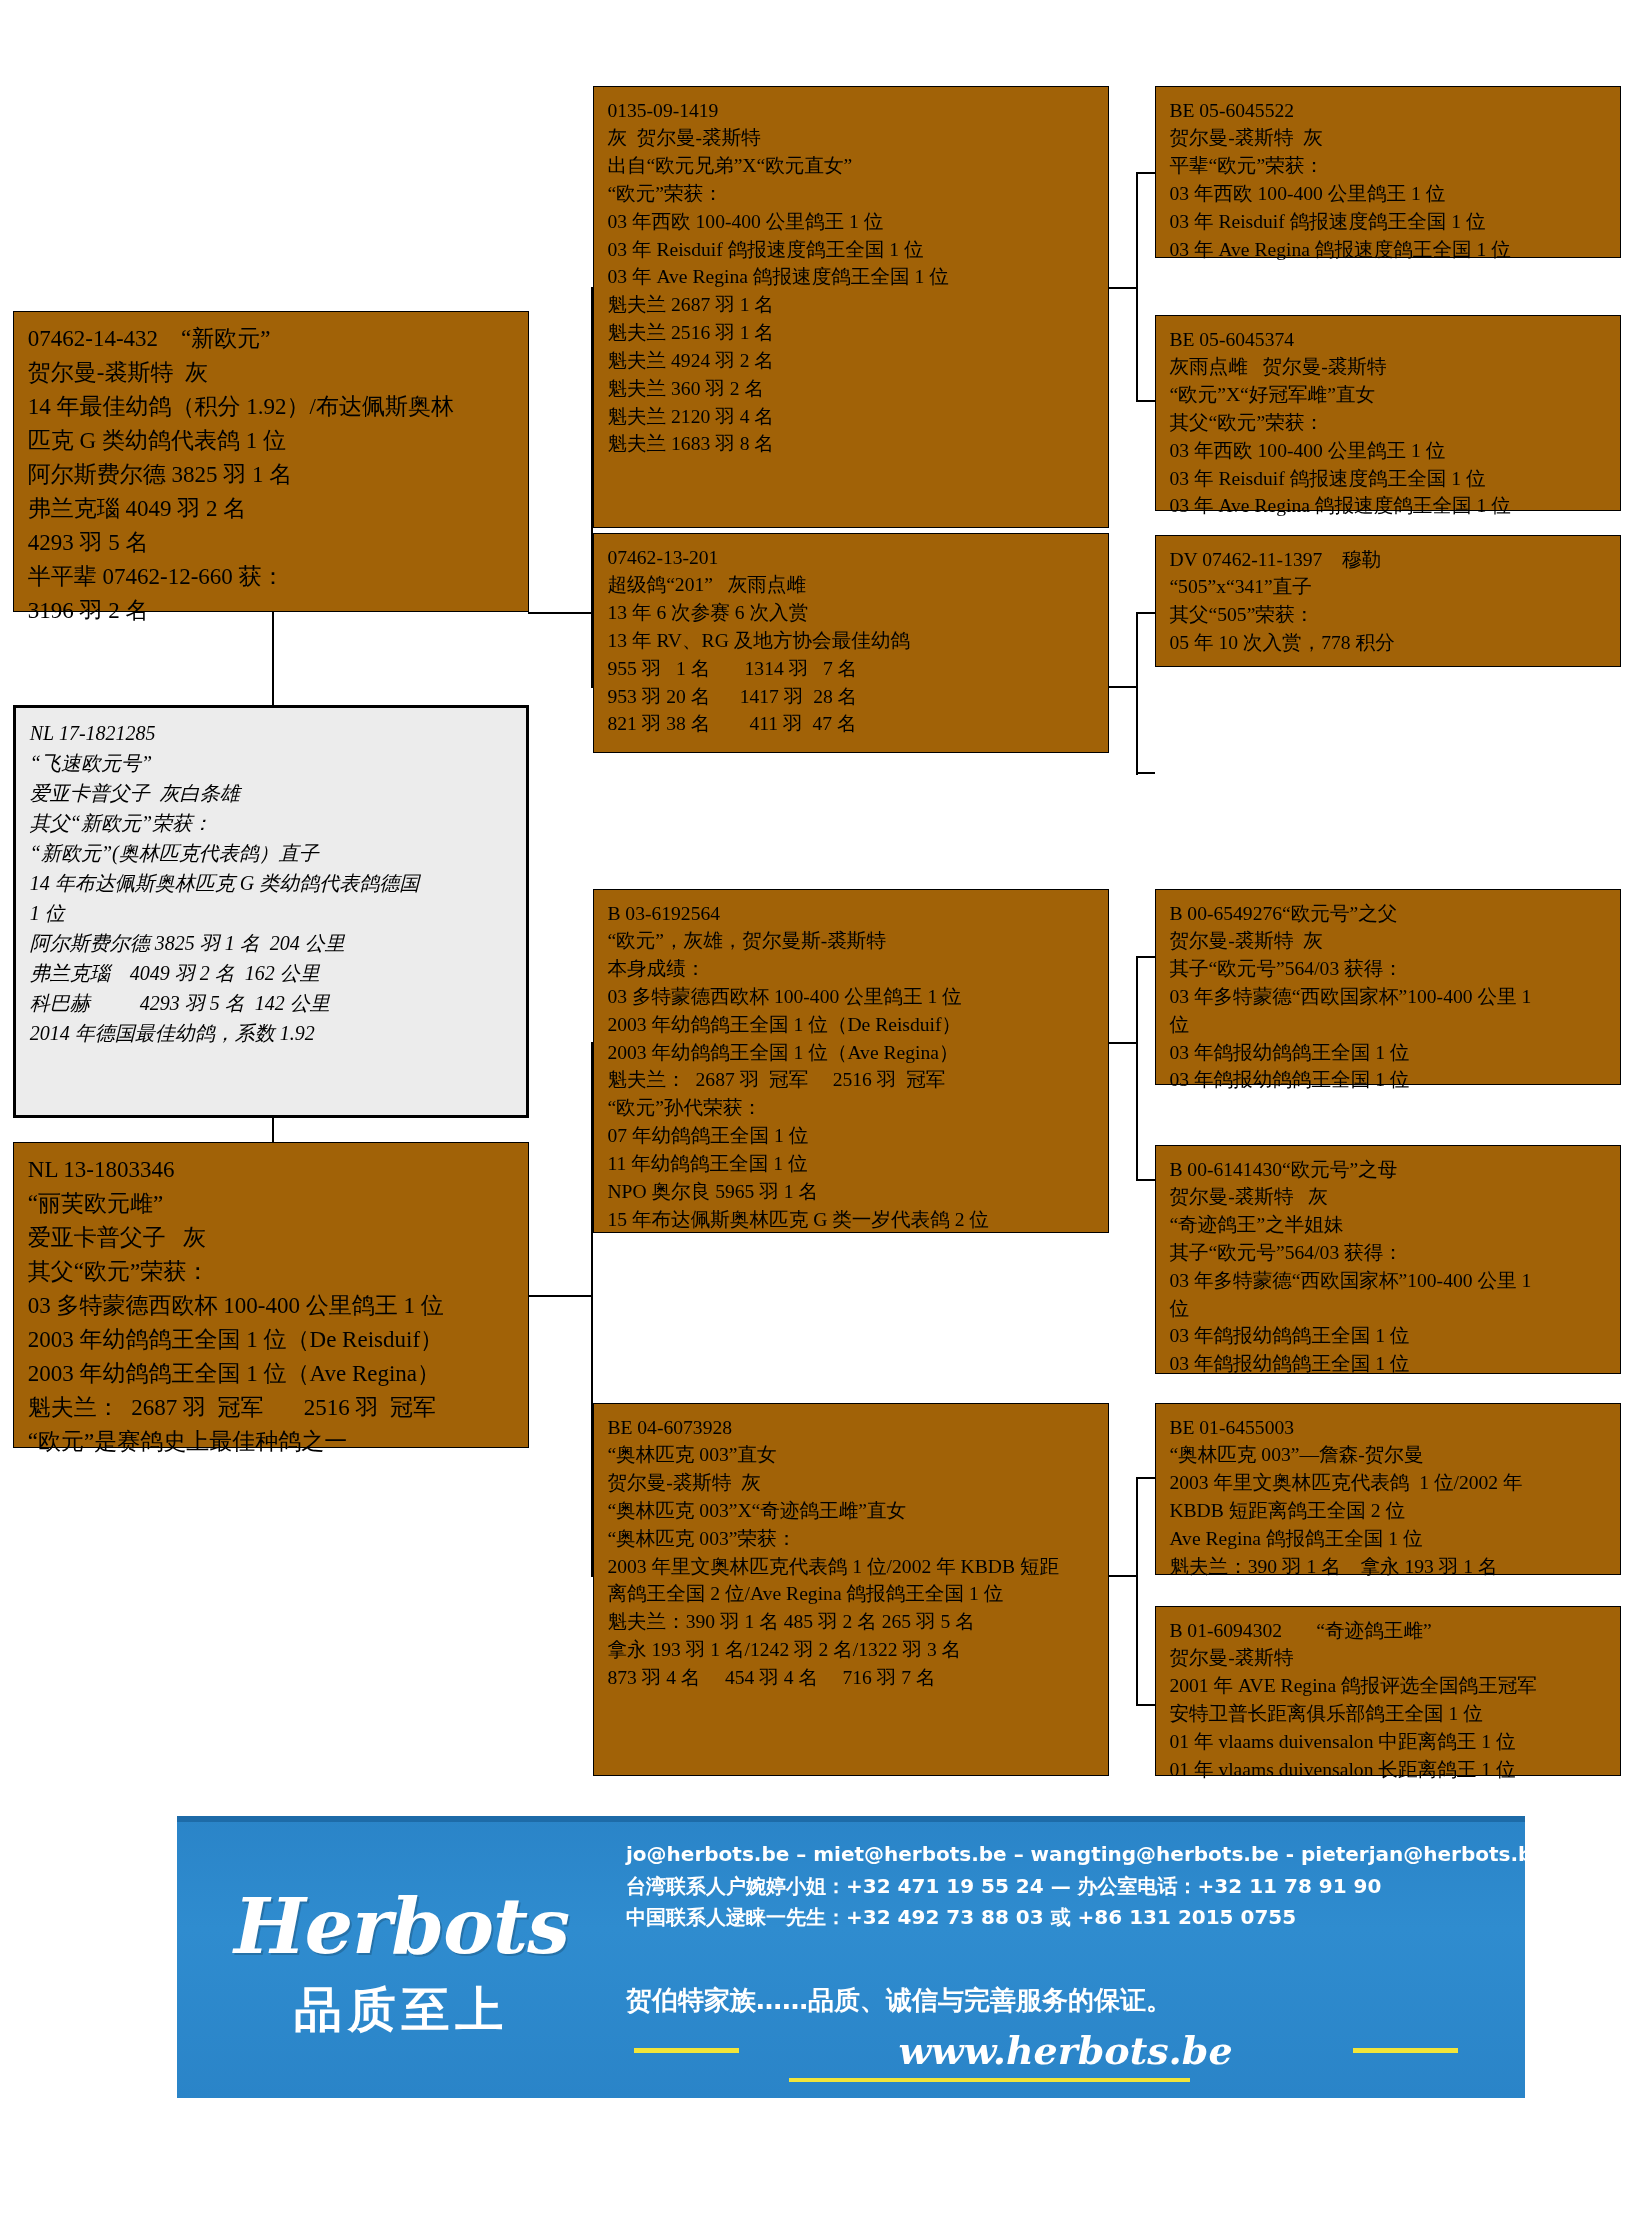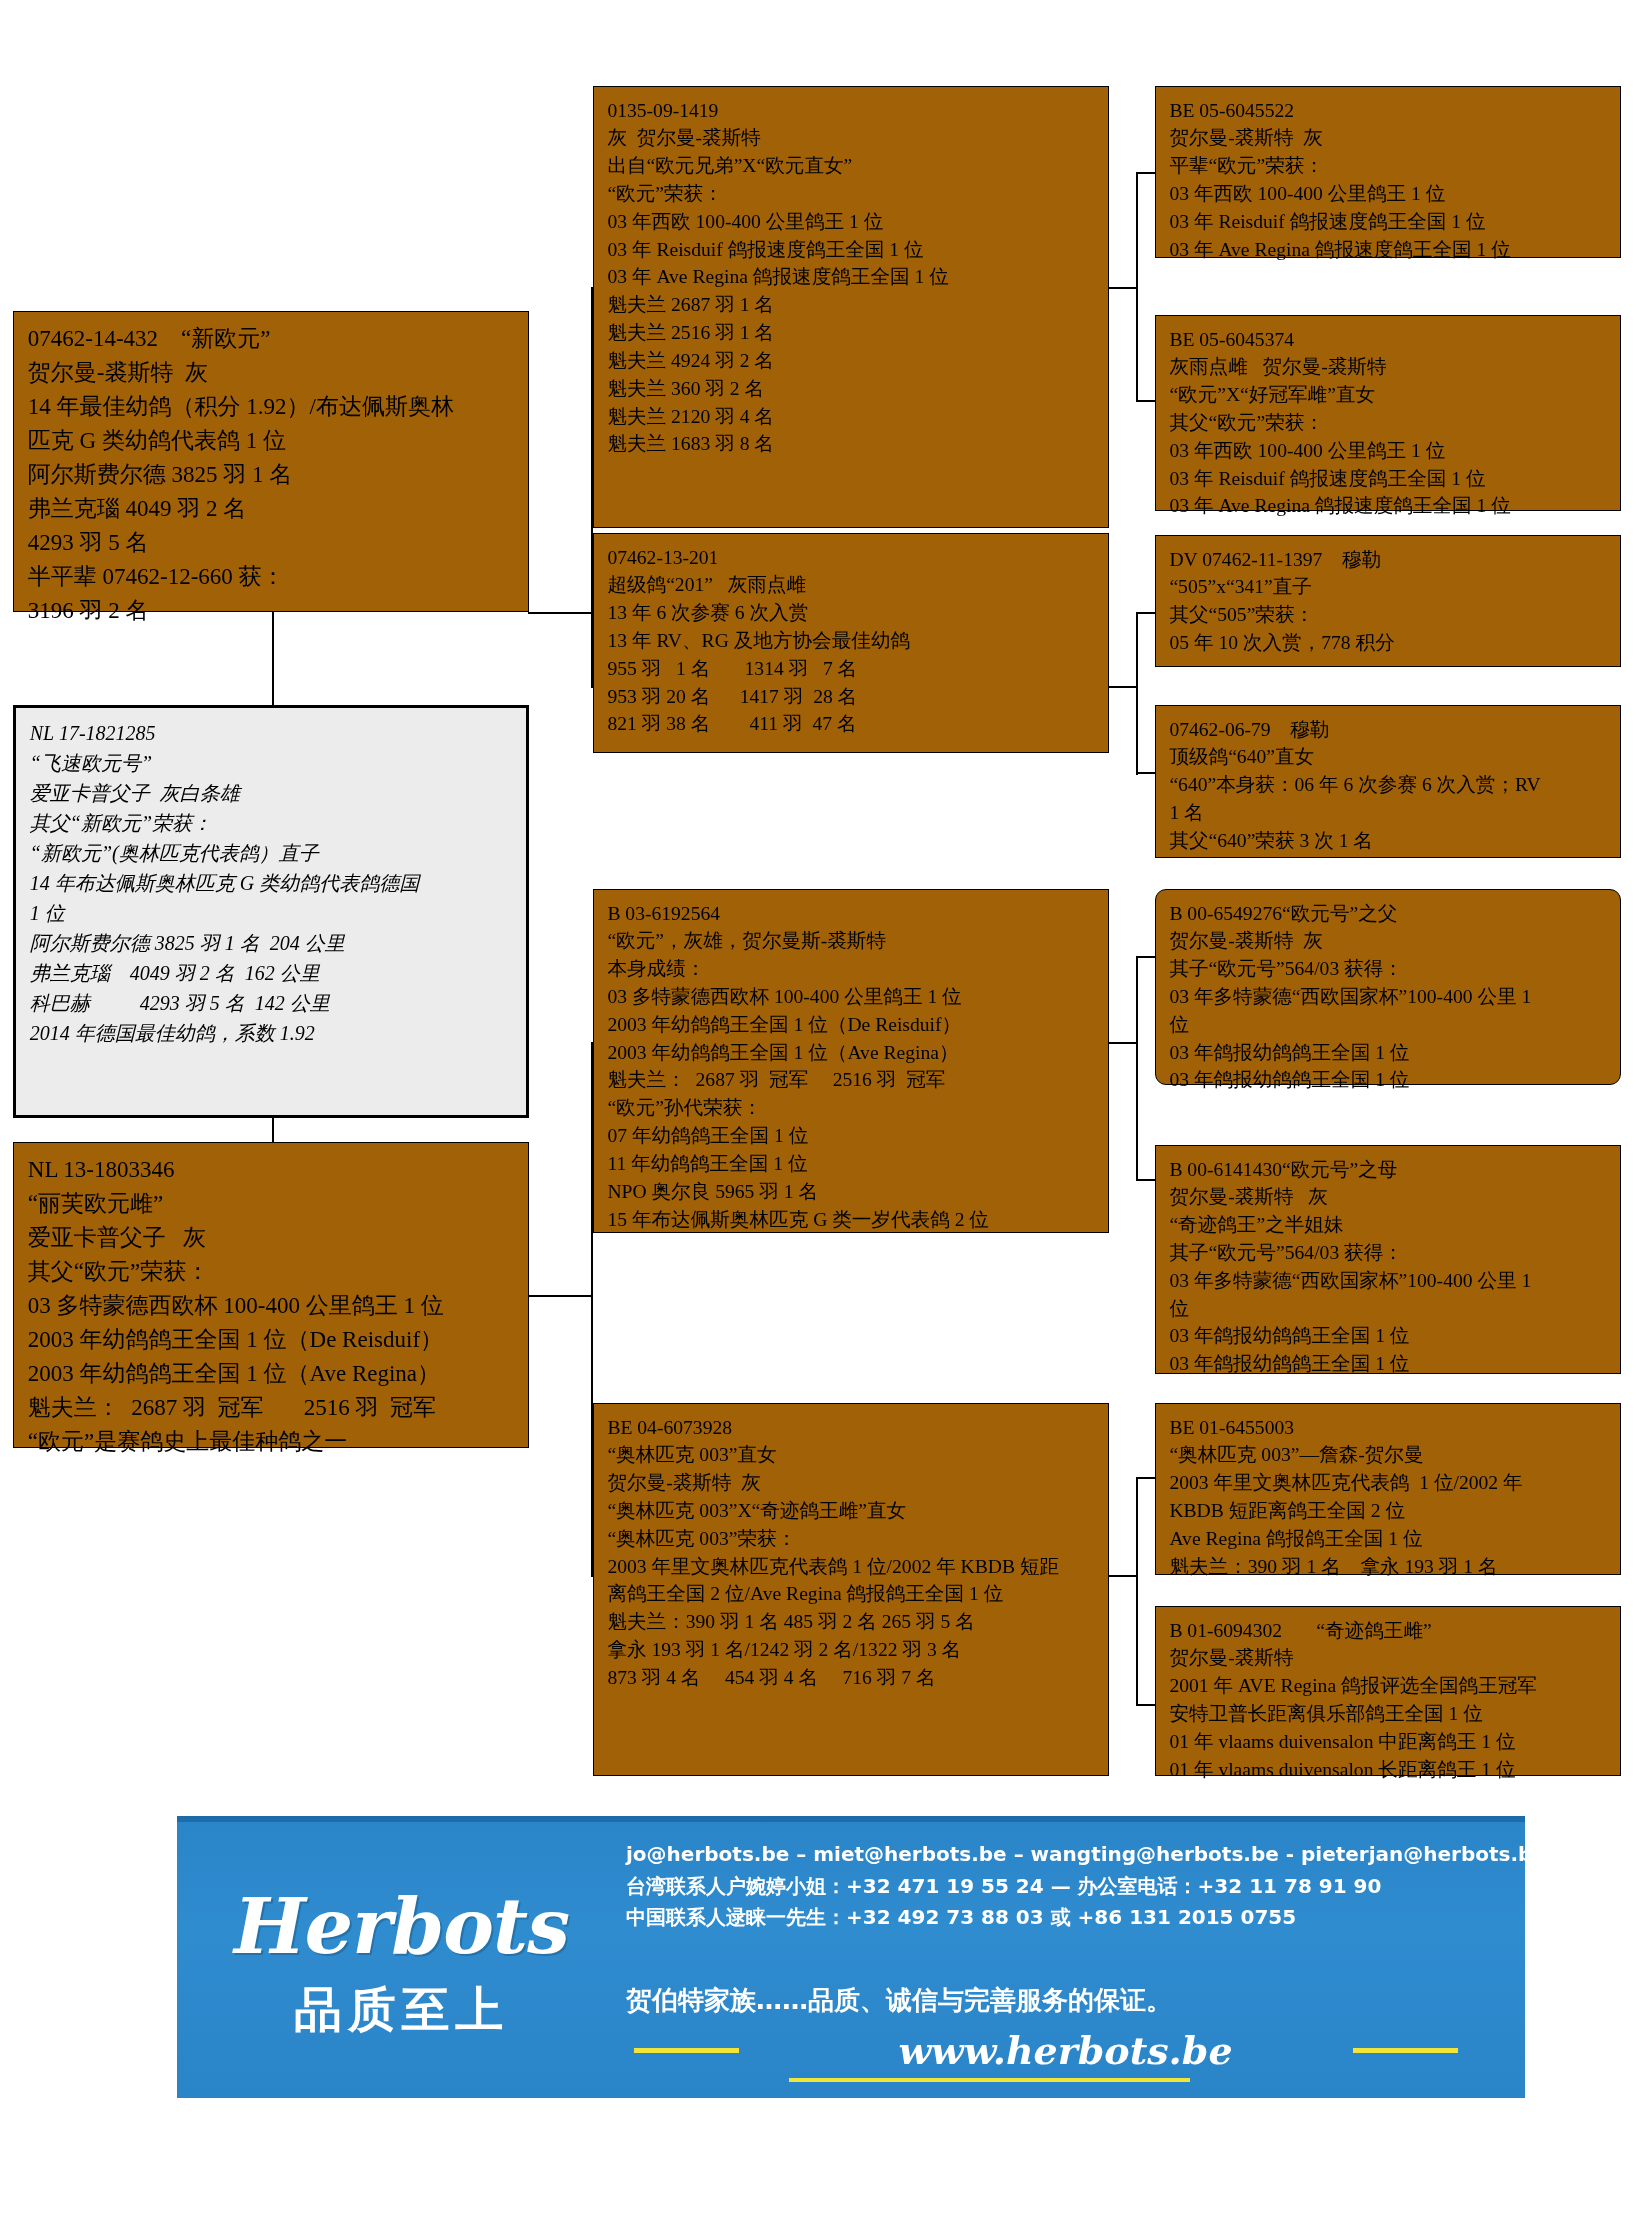--- a/index.html
+++ b/index.html
@@ -292,29 +292,22 @@
     <div class="line">03 年 Ave Regina 鸽报速度鸽王全国 1 位</div>
   </div>
 
   <div class="box" style="left:1155px; top:535px; width:466px; height:132px;">
     <div class="line">DV 07462-11-1397    穆勒</div>
     <div class="line">“505”x“341”直子</div>
     <div class="line">其父“505”荣获：</div>
     <div class="line">05 年 10 次入赏，778 积分</div>
   </div>
 
-  <div class="box" style="left:1155px; top:705px; width:466px; height:153px;">
-    <div class="line">07462-06-79    穆勒</div>
-    <div class="line">顶级鸽“640”直女</div>
-    <div class="line">“640”本身获：06 年 6 次参赛 6 次入赏；RV</div>
-    <div class="line">1 名</div>
-    <div class="line">其父“640”荣获 3 次 1 名</div>
-  </div>
-
-  <div class="box" style="left:1155px; top:889px; width:466px; height:196px;border-radius:11px;">
+
+  <div class="box" style="left:1155px; top:889px; width:466px; height:196px;">
     <div class="line">B 00-6549276“欧元号”之父</div>
     <div class="line">贺尔曼-裘斯特  灰</div>
     <div class="line">其子“欧元号”564/03 获得：</div>
     <div class="line">03 年多特蒙德“西欧国家杯”100-400 公里 1</div>
     <div class="line">位</div>
     <div class="line">03 年鸽报幼鸽鸽王全国 1 位</div>
     <div class="line">03 年鸽报幼鸽鸽王全国 1 位</div>
   </div>
 
   <div class="box" style="left:1155px; top:1145px; width:466px; height:229px;">

